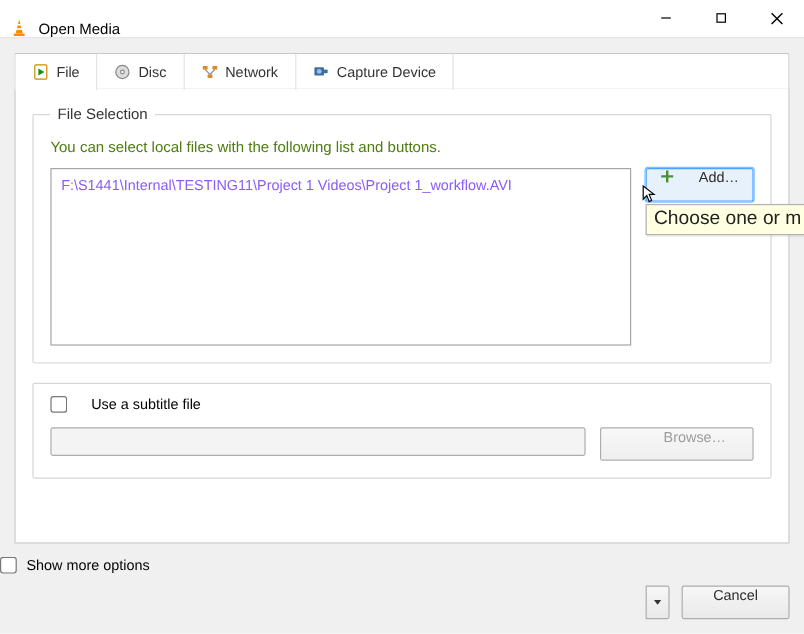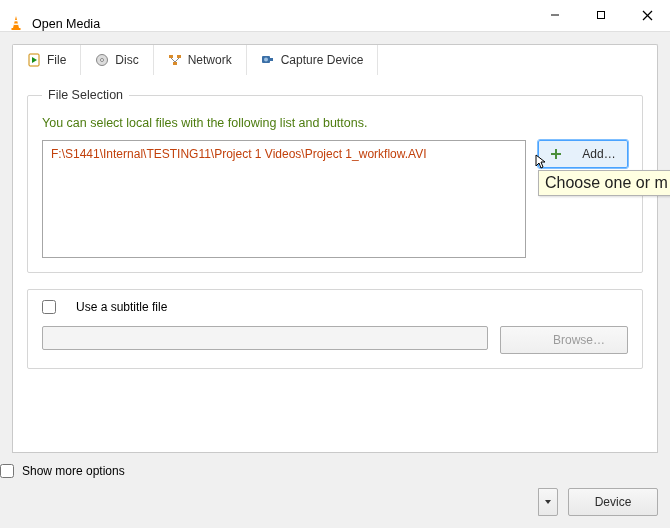--- a/index.html
+++ b/index.html
@@ -24,24 +24,24 @@
     
     .page { background: #fff; border: 1px solid #c9c9c9; border-top: 1px solid #c9c9c9; padding: 14px 14px 20px 14px; min-height: 380px; margin-top: -1px; }
 
     
     fieldset.group { border: 1px solid #d6d6d6; border-radius: 2px; padding: 14px 14px 14px 14px; margin-bottom: 16px; position: relative; }
     fieldset.group legend { padding: 0 6px; font-size: 12.5px; color: #333; }
 
     .help-text { font-size: 12.5px; color: #4d7c0f; margin-bottom: 10px; }
 
     .file-row { display: flex; gap: 12px; align-items: flex-start; }
-    .file-list { flex: 1; height: 118px; border: 1px solid #a6a6a6; background: #fff; padding: 6px 8px; font-size: 12.5px; color: #c2410c; overflow: hidden; }
+    .file-list { flex: 1; height: 148px; border: 1px solid #a6a6a6; background: #fff; padding: 6px 8px; font-size: 12.5px; color: #8b5cf6; overflow: hidden; }
     .right-col { display: flex; flex-direction: column; gap: 10px; width: 90px; position: relative; }
 
-    .btn { height: 28px; border: 1px solid #adadad; background: linear-gradient(#f7f7f7,#e9e9e9); display: flex; align-items: center; justify-content: center; gap: 20px; font-size: 12.5px; color: #2d2d2d; padding: 0 10px; border-radius: 2px; }
+    .btn { height: 28px; border: 1px solid #adadad; background: linear-gradient(#f7f7f7,#e9e9e9); display: flex; align-items: flex-start; justify-content: center; gap: 20px; font-size: 12.5px; color: #2d2d2d; padding: 0 10px; border-radius: 2px; }
     .btn:disabled, .btn.disabled { color: #9b9b9b; background: linear-gradient(#f8f8f8,#efefef); }
     .btn.hl { border: 1px solid #4aa3ff; background: #e6f1fb; outline: 1px solid #7fbfff; }
 
     .plus-icon { width: 12px; height: 12px; }
 
     .tooltip { position: absolute; top: 30px; left: 0; background: #ffffe1; border: 1px solid #b3b3b3; padding: 3px 6px; font-size: 16px; color: #222; white-space: nowrap; z-index: 10; box-shadow: 1px 1px 2px rgba(0,0,0,.15); }
 
     
     .sub-row { display: flex; align-items: center; gap: 20px; margin-bottom: 12px; }
     .sub-row input[type="checkbox"] { width: 14px; height: 14px; }
@@ -193,16 +193,16 @@
     <div class="split-btn">
       <div class="arrow">
         <span>
           <svg width="8" height="8" viewBox="0 0 8 8">
               <polygon points="1,2 7,2 4,6" fill="#333"></polygon>
             </svg>
         </span>
       </div>
     </div>
     <button class="btn" style="width:90px;">
-      <span>Device</span>
+      <span>Cancel</span>
     </button>
   </div>
 </div>
 
 </body></html>

